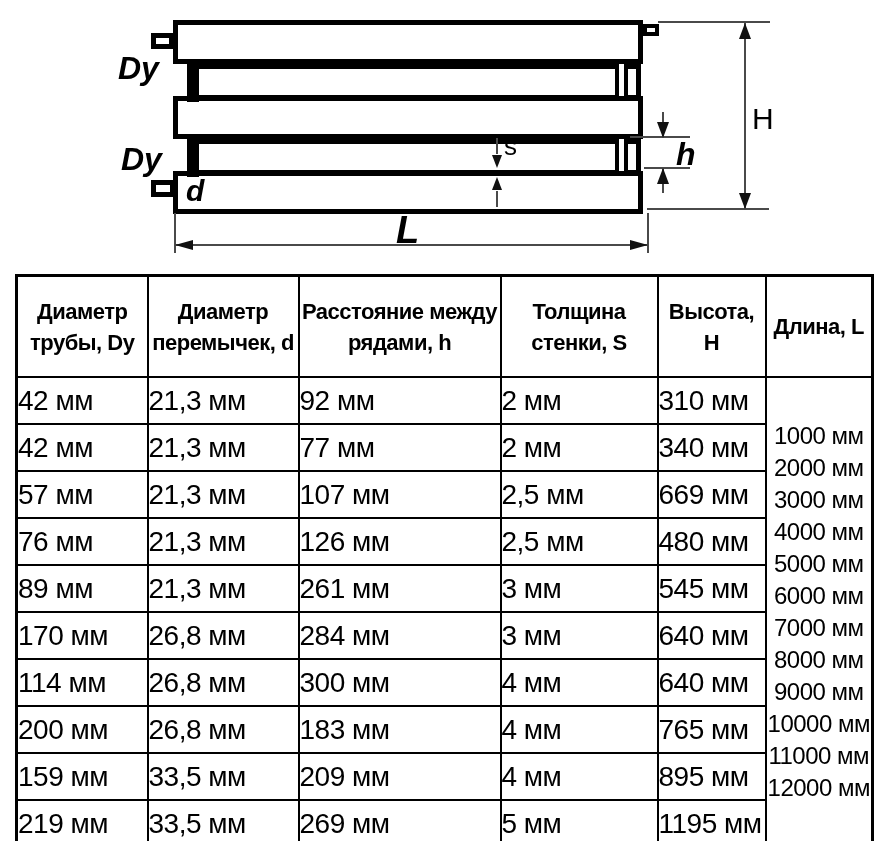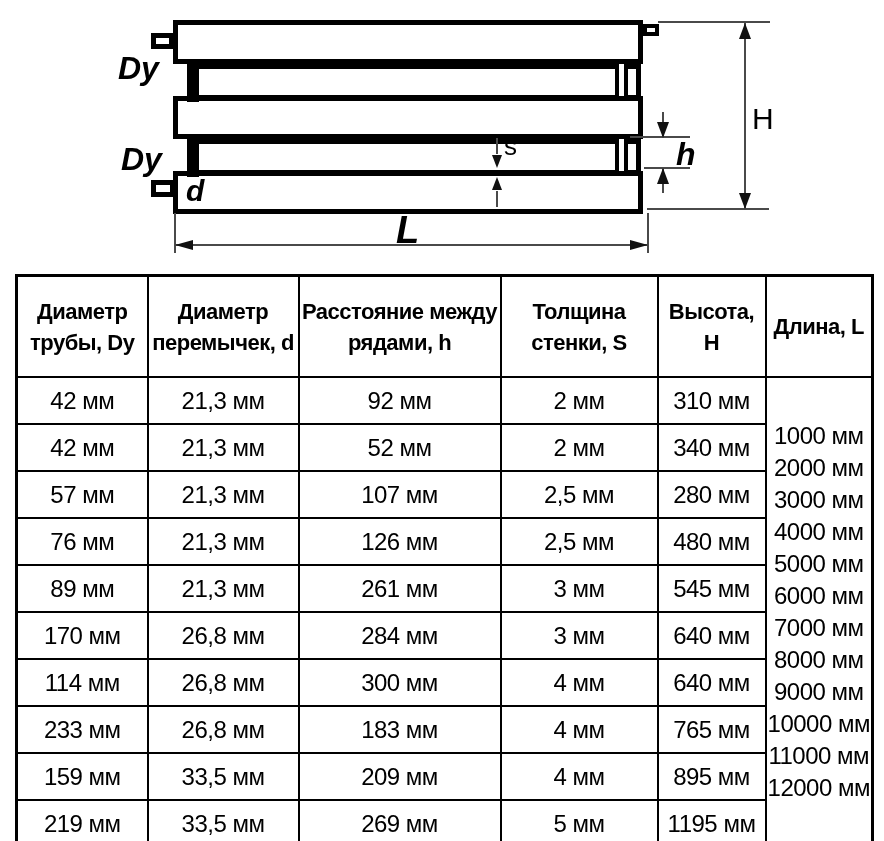--- a/index.html
+++ b/index.html
@@ -47,22 +47,22 @@
     border-collapse:collapse; table-layout:fixed; background:#fff;
     border:3px solid #000;
   }
   .spec-table th, .spec-table td { border:2px solid #000; padding:0; }
   .spec-table th {
     font-size:22px; font-weight:bold; letter-spacing:-0.5px;
     text-align:center; vertical-align:middle;
     white-space:pre-line; line-height:31px; height:99px;
   }
   .spec-table td {
-    font-size:24px; font-weight:normal; letter-spacing:-0.5px;
-    text-align:center; vertical-align:middle; white-space:nowrap; height:45px;
+    font-size:28px; font-weight:normal; letter-spacing:-0.5px;
+    vertical-align:middle; white-space:nowrap; height:45px;
   }
   .spec-table td.lengths-cell {
     font-size:24px; line-height:32px; white-space:pre-line; letter-spacing:-0.5px;
     text-align:center; vertical-align:middle;
   }
 </style>
 </head>
 <body>
 
 <div class="canvas">
@@ -156,30 +156,30 @@
 7000 мм
 8000 мм
 9000 мм
 10000 мм
 11000 мм
 12000 мм</td>
       </tr>
       <tr>
         <td>42 мм</td>
         <td>21,3 мм</td>
-        <td>52 мм</td>
+        <td>77 мм</td>
         <td>2 мм</td>
         <td>340 мм</td>
       </tr>
       <tr>
         <td>57 мм</td>
         <td>21,3 мм</td>
         <td>107 мм</td>
         <td>2,5 мм</td>
-        <td>280 мм</td>
+        <td>669 мм</td>
       </tr>
       <tr>
         <td>76 мм</td>
         <td>21,3 мм</td>
         <td>126 мм</td>
         <td>2,5 мм</td>
         <td>480 мм</td>
       </tr>
       <tr>
         <td>89 мм</td>
@@ -196,21 +196,21 @@
         <td>640 мм</td>
       </tr>
       <tr>
         <td>114 мм</td>
         <td>26,8 мм</td>
         <td>300 мм</td>
         <td>4 мм</td>
         <td>640 мм</td>
       </tr>
       <tr>
-        <td>233 мм</td>
+        <td>200 мм</td>
         <td>26,8 мм</td>
         <td>183 мм</td>
         <td>4 мм</td>
         <td>765 мм</td>
       </tr>
       <tr>
         <td>159 мм</td>
         <td>33,5 мм</td>
         <td>209 мм</td>
         <td>4 мм</td>

